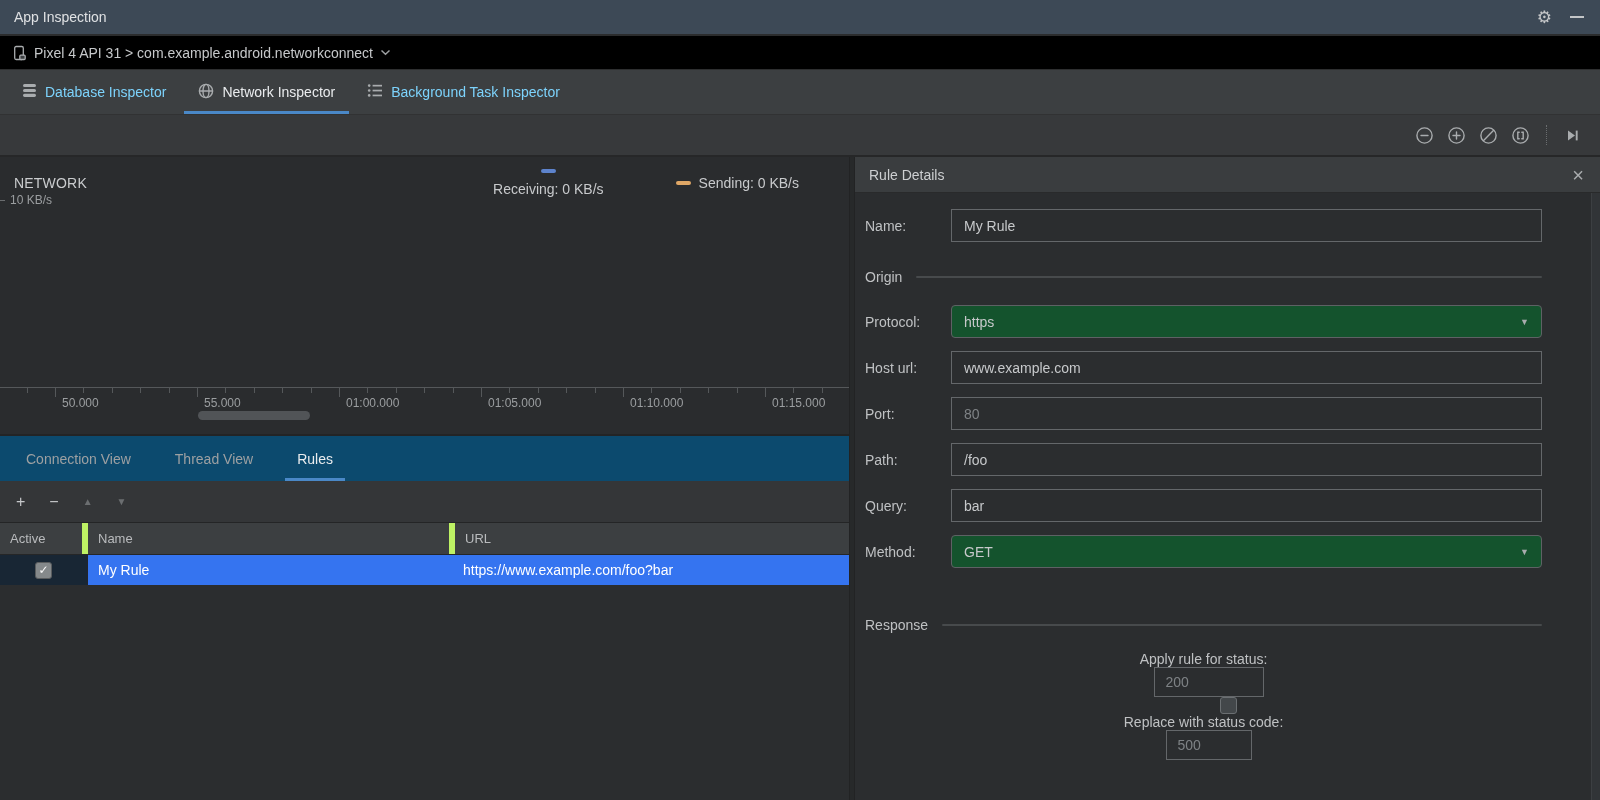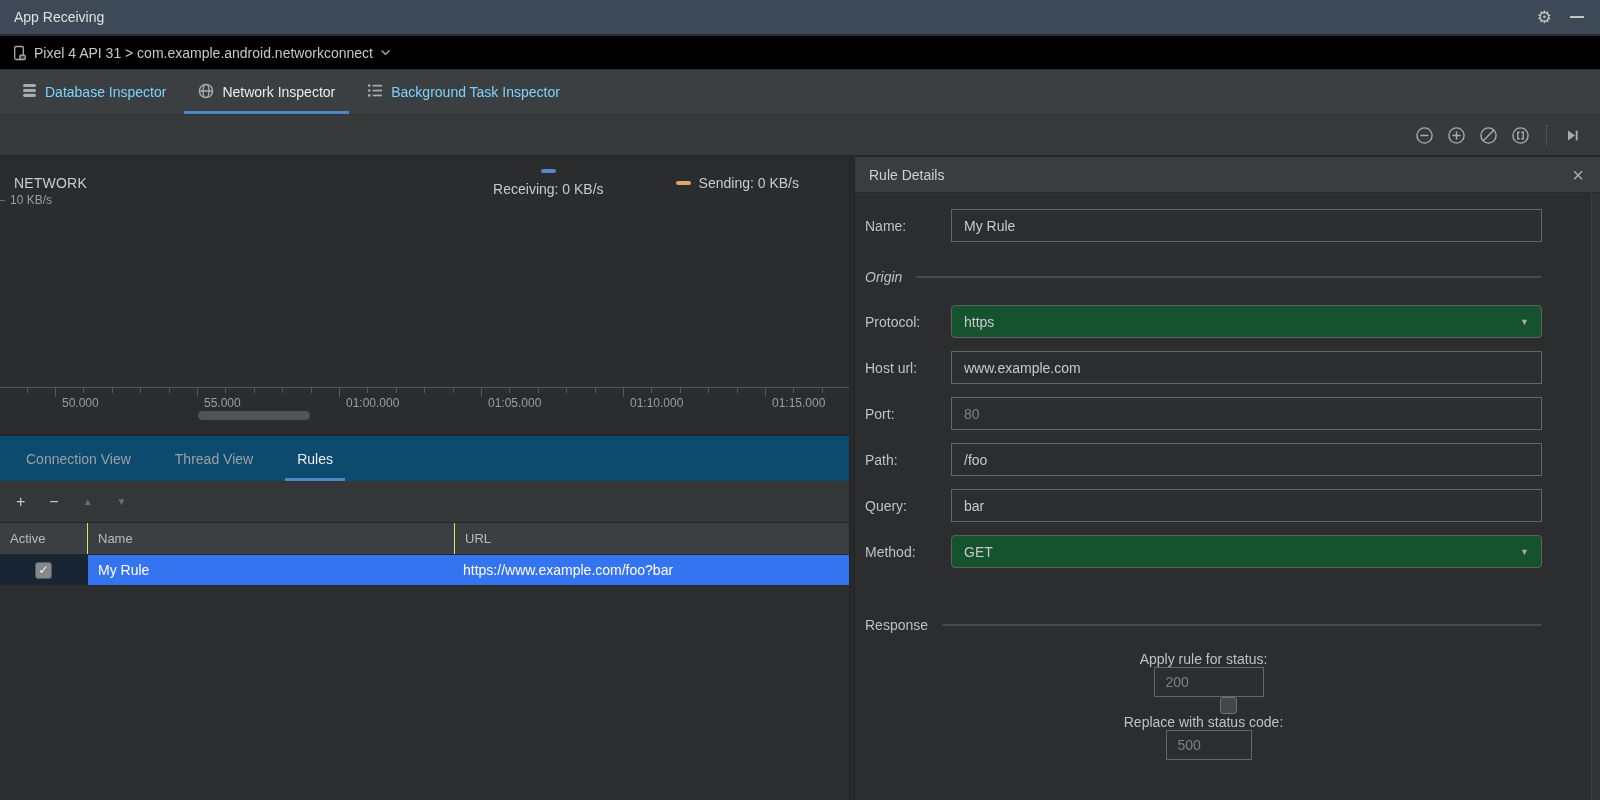--- a/index.html
+++ b/index.html
@@ -78,21 +78,21 @@
   
   .mini-toolbar { height:42px; background:#343638; border-bottom:1px solid #242526;
                   display:flex; align-items:center; gap:24px; padding-left:16px; flex-shrink:0;}
   .mini-btn { color:#C6C8CA; font-size:16px; line-height:1; cursor:default; }
   .mini-btn.small { font-size:10px; }
   .mini-btn.disabled { color:#6B6E70; }
 
   
   .rtable-header { display:flex; height:32px; background:#3C3F41; align-items:stretch;
                    border-bottom:1px solid #252627; color:#B9BBBD; font-size:13px; flex-shrink:0;}
-  .hcell { display:flex; align-items:center; padding-left:10px; border-right:1px solid #bef264; }
+  .hcell { display:flex; align-items:center; padding-left:10px; border-right:6px solid #bef264; }
   .hcell:last-child { border-right:none; }
   .w-active { width:88px; flex-shrink:0; }
   .w-name { width:367px; flex-shrink:0; }
   .w-url { flex:1; }
   .rtable-row { display:flex; height:30px; align-items:stretch; color:#fff; flex-shrink:0;}
   .cell-active { width:88px; flex-shrink:0; background:#182634; display:flex;
                  align-items:center; justify-content:center; border-right:1px solid #22242A;}
   .cell-name { width:367px; flex-shrink:0; background:var(--selection); display:flex;
                align-items:center; padding-left:10px; }
   .cell-url { flex:1; background:var(--selection); display:flex; align-items:center; padding-left:8px; }
@@ -108,40 +108,40 @@
   .f-row { display:flex; align-items:center; margin-bottom:13px; flex-shrink:0;}
   .f-label { width:86px; flex-shrink:0; color:#BFC1C3; }
   .f-input { flex:1; height:33px; border:1px solid #64676A; background:transparent;
              color:#C7C9CB; display:flex; align-items:center; padding:0 12px; }
   .f-input.muted { color:#7E8285; }
   .f-select { flex:1; height:33px; border:1px solid #5E6164; background:#14532d; border-radius:4px;
               color:#C7C9CB; display:flex; align-items:center; padding:0 12px; cursor:default;}
   .sel-arrow { margin-left:auto; color:#A9ACAE; font-size:9px; }
   .section { display:flex; align-items:center; gap:14px; color:#BFC1C3; flex-shrink:0;}
   .section .line { flex:1; height:2px; background:#474A4C; border-radius:1px;}
-  .sec-origin { margin:14px 0 20px;font-style:italic; }
+  .sec-origin { margin:14px 0 20px; }
   .sec-response { margin:36px 0 18px; }
   .sec-header-rules { margin:40px 0 0; }
   .status-row { display:flex; align-items:center; color:#BFC1C3; flex-shrink:0;flex-direction:column;}
   .s-input { height:30px; border:1px solid #64676A; background:transparent; color:#7E8285;
              display:flex; align-items:center; padding:0 11px; margin-left:10px; }
   .s-input.w200 { width:110px; }
   .s-input.w500 { width:86px; }
   .cb-empty { width:17px; height:17px; border-radius:3px; background:#43474A;
               border:1px solid #6B6F72; margin:0 9px 0 58px; flex-shrink:0; cursor:default;}
   .vstrip { position:absolute; top:36px; right:0; bottom:0; width:9px;
             background:#313437; border-left:1px solid #3C3F42; }
 </style>
 </head>
 <body>
 
 <div class="app">
 
   <div class="titlebar">
-    <span>App Receiving</span>
+    <span>App Inspection</span>
     <span class="spacer"></span>
     <span class="gear">⚙</span>
     <span class="minimize"></span>
   </div>
 
   <div class="device-row">
     <span>
         <svg width="15" height="16" viewBox="0 0 15 16">
           <rect x="2.7" y="1.5" width="8.6" height="13" rx="1.5" fill="none" stroke="#A9ACAE" stroke-width="1.3"></rect>
           <rect x="7.8" y="10.2" width="5.4" height="4.3" rx="1" fill="#3C3F41" stroke="#A9ACAE" stroke-width="1.3"></rect>

